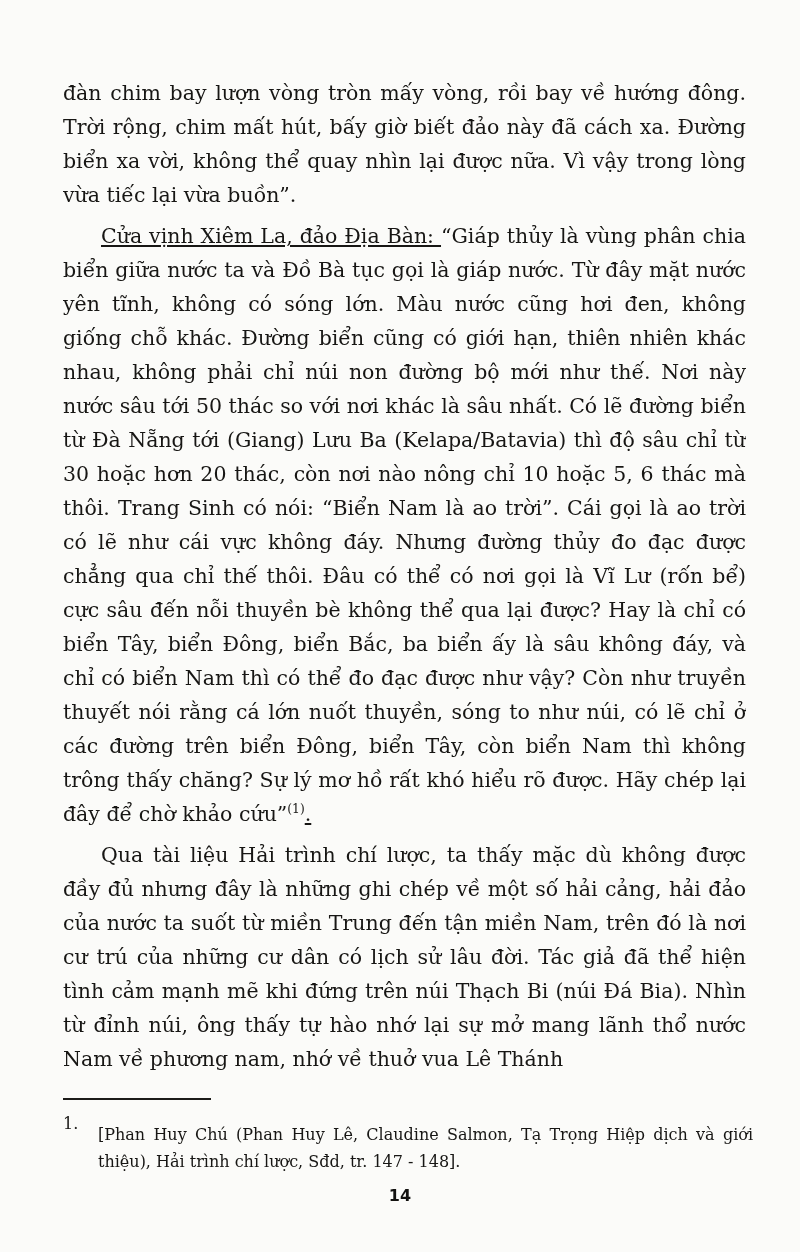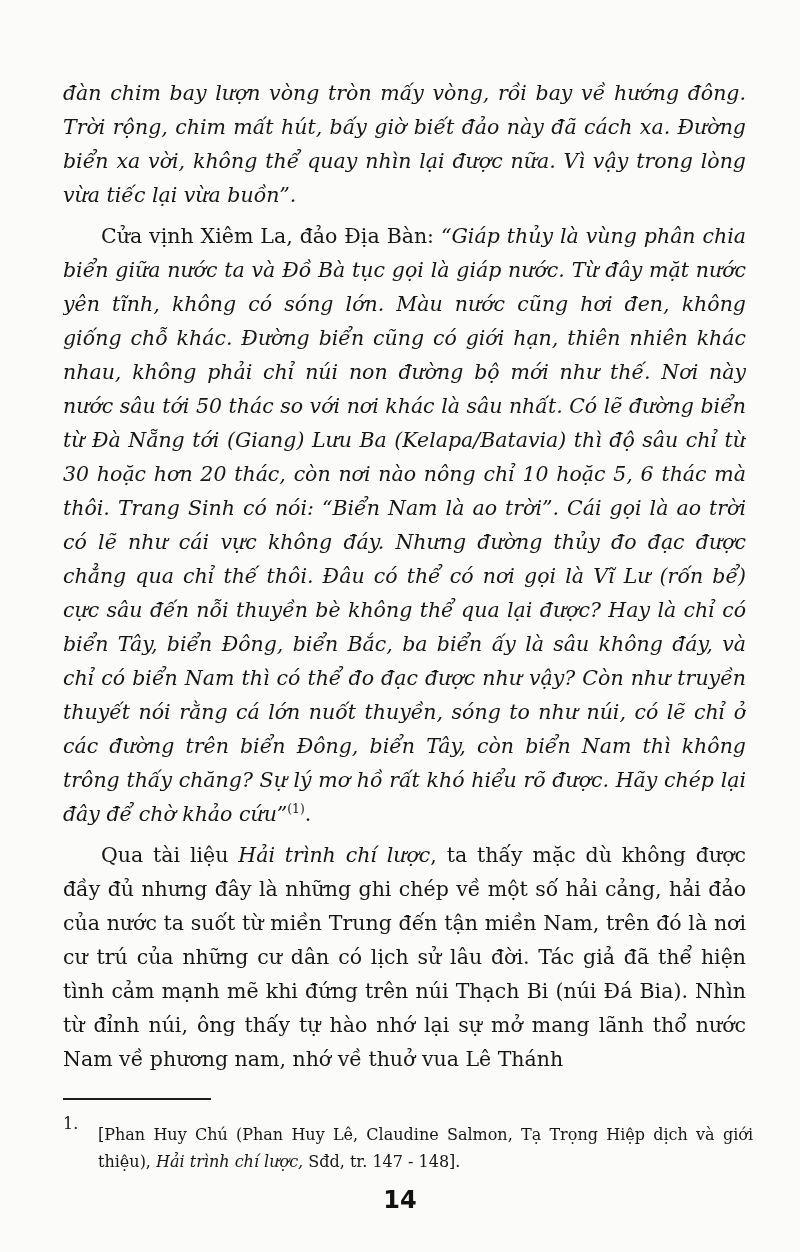--- a/index.html
+++ b/index.html
@@ -32,24 +32,24 @@
     margin: 0 0 7px 0;
     font-size: 20.5px;
     line-height: 34px;
     text-align: justify;
     text-indent: 38px;
   }
   p.para.no-indent {
     text-indent: 0;
   }
   .italic {
-    font-style: italic;
   }
   .roman {
     font-style: normal;
+    text-decoration: underline;
   }
   sup.fn-ref {
     font-size: 0.6em;
     line-height: 0;
     vertical-align: super;
     font-style: normal;
   }
   .footnote-block {
     position: absolute;
     left: 63px;
@@ -77,21 +77,21 @@
     margin-top: 11px;
   }
   .page-number {
     position: absolute;
     top: 1186px;
     left: 0;
     width: 800px;
     text-align: center;
     font-family: "DejaVu Sans", sans-serif;
     font-weight: bold;
-    font-size: 24px;
+    font-size: 16px;
     color: #131210;
   }
 </style>
 </head>
 <body>
 
 <div class="page">
 
   <main class="text-block">
 

